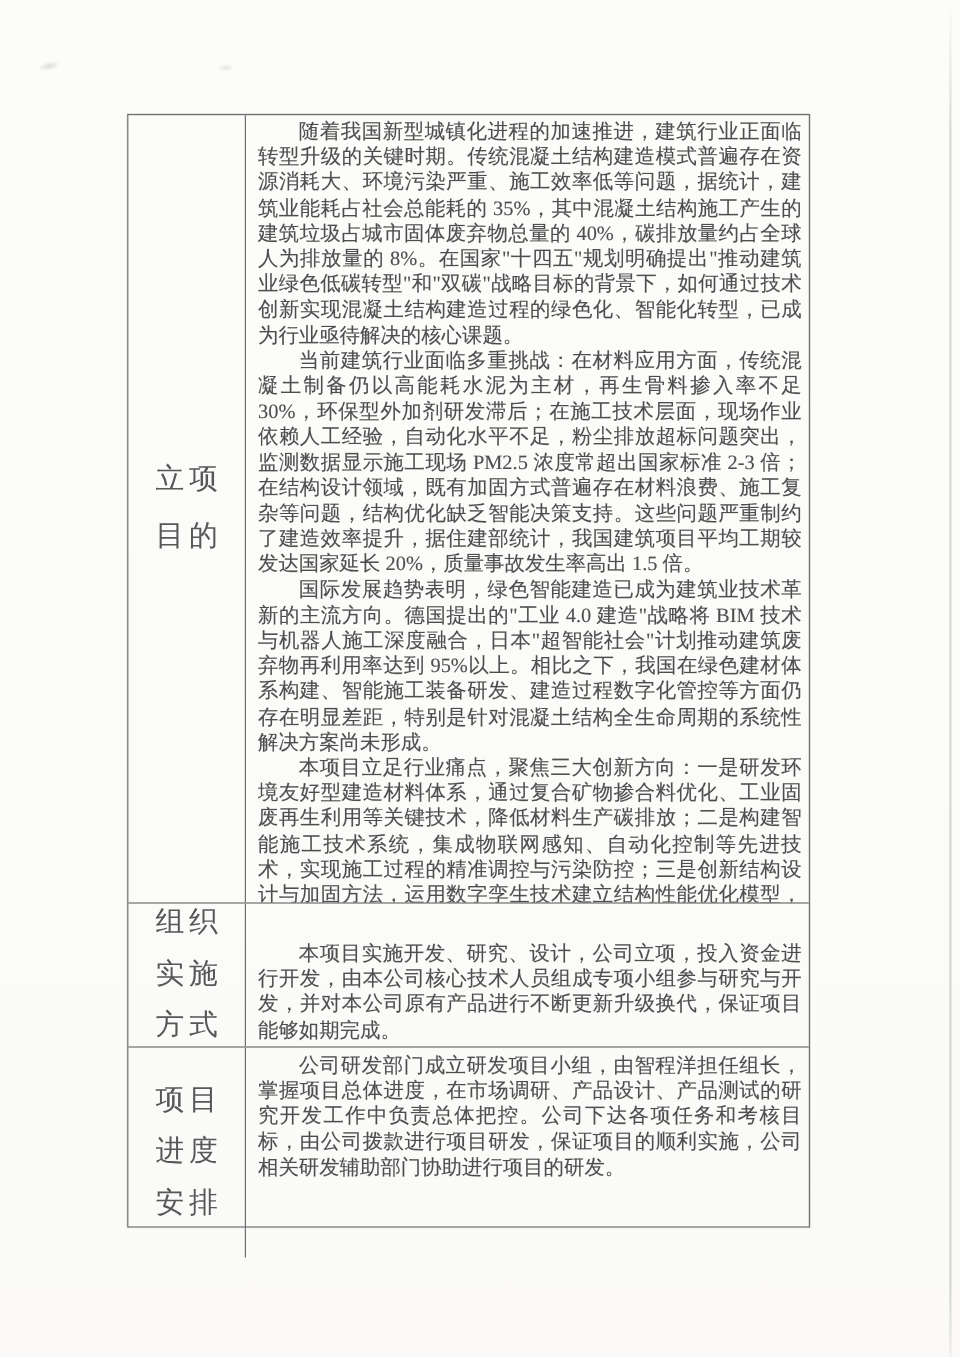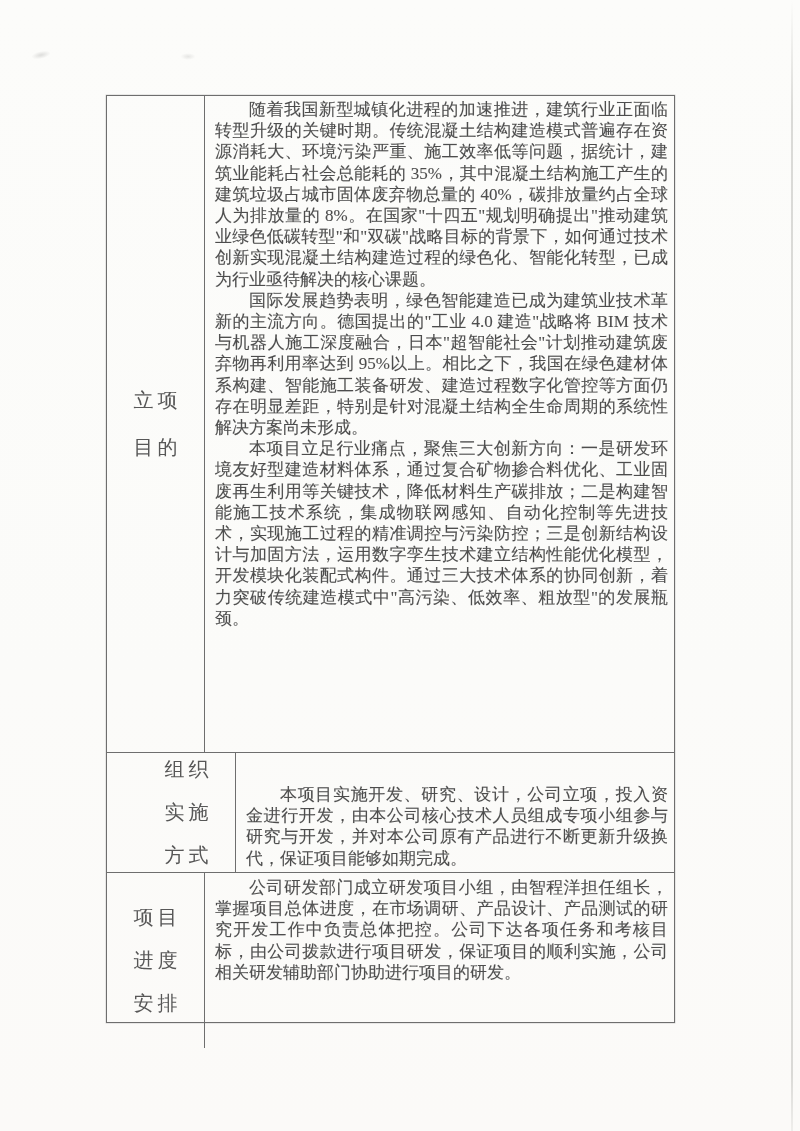--- a/index.html
+++ b/index.html
@@ -50,34 +50,34 @@
     box-sizing: border-box;
     box-shadow: 0 0 0 0.4px rgba(110,110,110,0.35);
   }
   .row {
     display: flex;
     box-sizing: border-box;
     border-top: 1px solid #6e6e6e;
   }
   .row:first-child { border-top: none; }
   .row-purpose       { height: 656px; }
-  .row-organization  { height: 120px; padding-left: 31px; }
+  .row-organization  { height: 120px; }
   .row-schedule      { height: 176px; }
   .label-cell {
     width: 98px;
     flex: 0 0 98px;
     box-sizing: border-box;
     border-right: 1px solid #6e6e6e;
     display: flex;
     flex-direction: column;
     justify-content: center;
     align-items: center;
   }
   .label-line {
-    font-size: 20px;
+    font-size: 24px;
     letter-spacing: 4px;
     padding-left: 4px; 
     color: #575757;
     line-height: 43px;
     white-space: nowrap;
   }
   .row-purpose .label-line { line-height: 47px; }
   .content-cell {
     flex: 1 1 auto;
     box-sizing: border-box;
@@ -104,20 +104,21 @@
   <div class="smudge-a"></div>
   <div class="smudge-b"></div>
   <div class="form-table">
       <div class="row row-purpose">
         <div class="label-cell">
           <div class="label-line">立项</div>
           <div class="label-line">目的</div>
         </div>
         <div class="content-cell">
           <p class="para">随着我国新型城镇化进程的加速推进，建筑行业正面临转型升级的关键时期。传统混凝土结构建造模式普遍存在资源消耗大、环境污染严重、施工效率低等问题，据统计，建筑业能耗占社会总能耗的 35%，其中混凝土结构施工产生的建筑垃圾占城市固体废弃物总量的 40%，碳排放量约占全球人为排放量的 8%。在国家"十四五"规划明确提出"推动建筑业绿色低碳转型"和"双碳"战略目标的背景下，如何通过技术创新实现混凝土结构建造过程的绿色化、智能化转型，已成为行业亟待解决的核心课题。</p>
+          <p class="para">当前建筑行业面临多重挑战：在材料应用方面，传统混凝土制备仍以高能耗水泥为主材，再生骨料掺入率不足 30%，环保型外加剂研发滞后；在施工技术层面，现场作业依赖人工经验，自动化水平不足，粉尘排放超标问题突出，监测数据显示施工现场 PM2.5 浓度常超出国家标准 2-3 倍；在结构设计领域，既有加固方式普遍存在材料浪费、施工复杂等问题，结构优化缺乏智能决策支持。这些问题严重制约了建造效率提升，据住建部统计，我国建筑项目平均工期较发达国家延长 20%，质量事故发生率高出 1.5 倍。</p>
           <p class="para">国际发展趋势表明，绿色智能建造已成为建筑业技术革新的主流方向。德国提出的"工业 4.0 建造"战略将 BIM 技术与机器人施工深度融合，日本"超智能社会"计划推动建筑废弃物再利用率达到 95%以上。相比之下，我国在绿色建材体系构建、智能施工装备研发、建造过程数字化管控等方面仍存在明显差距，特别是针对混凝土结构全生命周期的系统性解决方案尚未形成。</p>
           <p class="para">本项目立足行业痛点，聚焦三大创新方向：一是研发环境友好型建造材料体系，通过复合矿物掺合料优化、工业固废再生利用等关键技术，降低材料生产碳排放；二是构建智能施工技术系统，集成物联网感知、自动化控制等先进技术，实现施工过程的精准调控与污染防控；三是创新结构设计与加固方法，运用数字孪生技术建立结构性能优化模型，开发模块化装配式构件。通过三大技术体系的协同创新，着力突破传统建造模式中"高污染、低效率、粗放型"的发展瓶颈。</p>
         </div>
       </div>
       <div class="row row-organization">
         <div class="label-cell">
           <div class="label-line">组织</div>
           <div class="label-line">实施</div>
           <div class="label-line">方式</div>
         </div>

